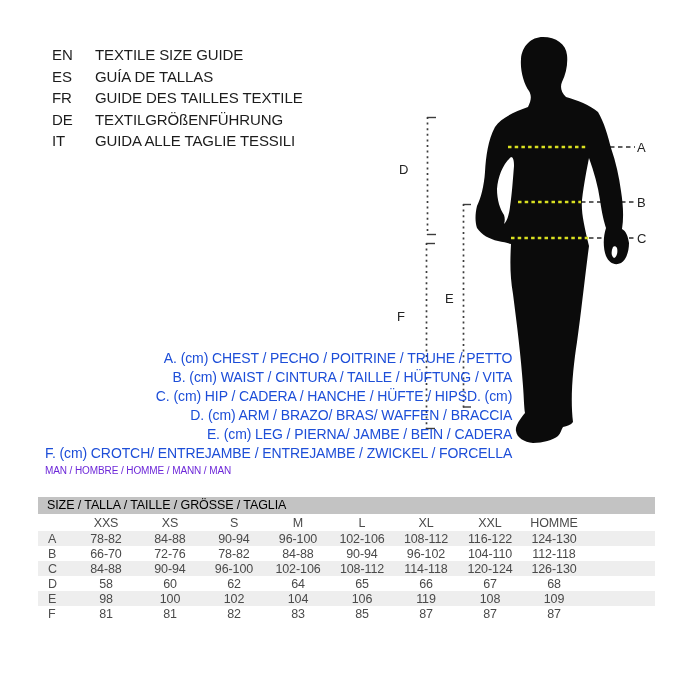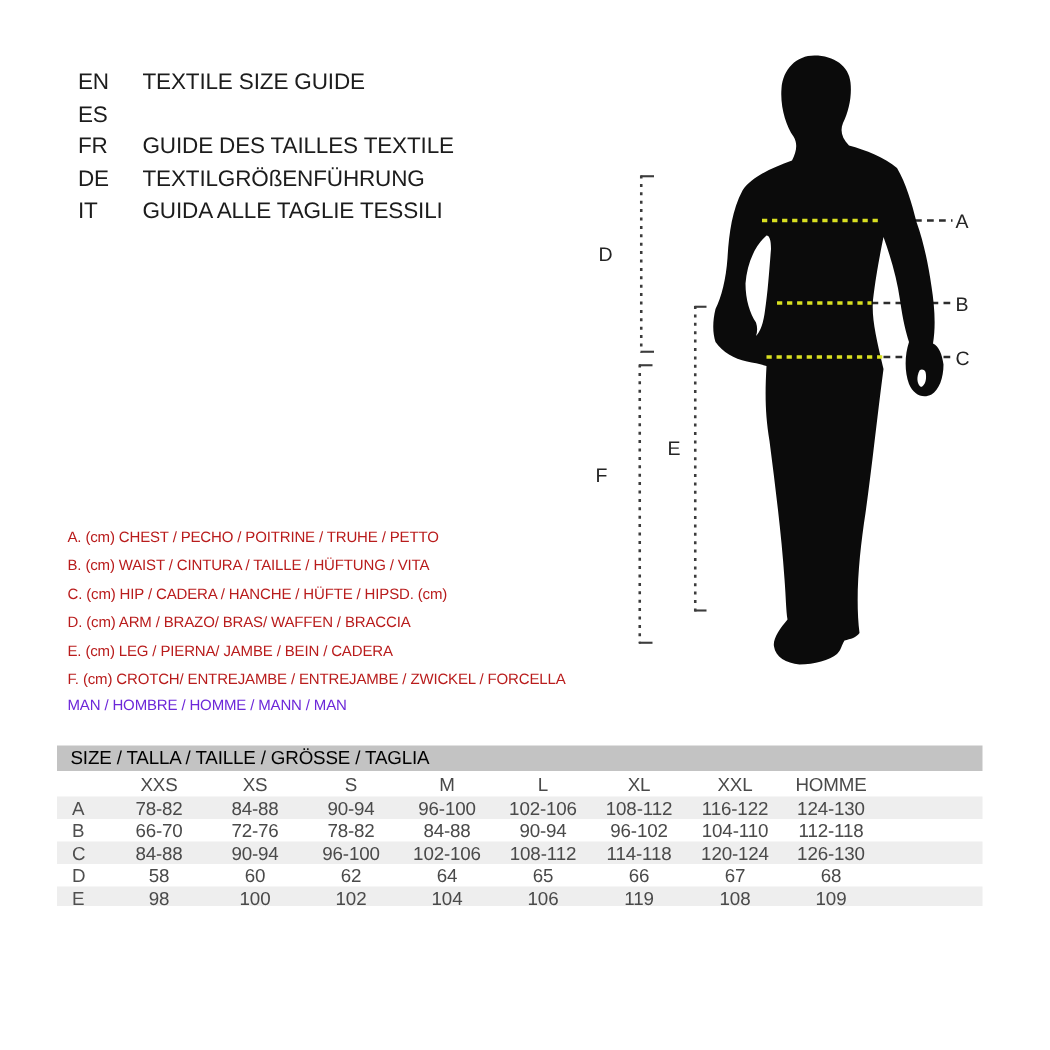--- a/index.html
+++ b/index.html
@@ -9,41 +9,41 @@
     --line:#2d2d2d;
     --dot-line:#3c3c3c;
     --table-header-bg:#c3c3c3;
     --row-stripe:#eeeeee;
     --silhouette:#0b0b0b;
     --paper:#ffffff;
   }
   *{margin:0;padding:0;box-sizing:border-box;}
   html,body{background:#fff;}
   body{font-family:"Liberation Sans", sans-serif; color:var(--ink);}
-  .canvas{position:relative;width:700px;height:604px;background:var(--paper);overflow:hidden;padding-left:29px;}
+  .canvas{position:relative;width:700px;height:700px;background:var(--paper);overflow:hidden;padding-left:29px;}
 
   
   .langs{position:absolute;left:52px;top:44px;}
   .lang-row{display:flex;line-height:21.6px;font-size:15px;letter-spacing:-0.1px;color:#1c1c1c;}
   .lang-row .code{width:43px;flex:0 0 43px;}
 
   
   .fig-svg{position:absolute;left:0;top:0;width:700px;height:700px;}
   .dash-black{stroke:var(--line);stroke-width:1.6;stroke-dasharray:4.5 3.5;fill:none;}
   .dash-accent{stroke:var(--accent-dash);stroke-width:2.4;stroke-dasharray:3.5 3.2;fill:none;}
   .dots{stroke:var(--dot-line);stroke-width:1.7;stroke-dasharray:2 3.6;fill:none;}
   .tick{stroke:var(--dot-line);stroke-width:1.4;fill:none;}
   .body-fill{fill:var(--silhouette);}
   .gap-fill{fill:var(--paper);}
 
   .measure-label{position:absolute;font-size:13px;color:#242424;letter-spacing:0;}
 
   
   .legend{position:absolute;left:45px;top:349px;}
-  .legend-row{line-height:19px;font-size:10px;letter-spacing:-0.1px;color:#b91c1c;white-space:nowrap;}
+  .legend-row{line-height:19px;font-size:14px;letter-spacing:-0.1px;color:#1d4ed8;white-space:nowrap;text-align:right;}
   .gender-line{position:absolute;left:45px;top:465px;font-size:10px;letter-spacing:-0.1px;color:#6d28d9;}
 
   
   .size-table-wrap{position:absolute;left:38px;top:497px;width:617px;}
   .size-table-title{height:17px;line-height:17px;background:var(--table-header-bg);
     font-size:12.5px;color:#000000;padding-left:9px;letter-spacing:-0.1px;}
   table.size-table{width:617px;border-collapse:collapse;table-layout:fixed;}
   table.size-table col.c-label{width:36px;}
   table.size-table col.c-size{width:64px;}
   table.size-table col.c-fill{width:auto;}
@@ -60,20 +60,21 @@
 
 <div class="canvas">
 
   <div class="langs">
       <div class="lang-row">
         <span class="code">EN</span>
         <span class="title">TEXTILE SIZE GUIDE</span>
       </div>
       <div class="lang-row">
         <span class="code">ES</span>
+        <span class="title">GUÍA DE TALLAS</span>
       </div>
       <div class="lang-row">
         <span class="code">FR</span>
         <span class="title">GUIDE DES TAILLES TEXTILE</span>
       </div>
       <div class="lang-row">
         <span class="code">DE</span>
         <span class="title">TEXTILGRÖßENFÜHRUNG</span>
       </div>
       <div class="lang-row">

